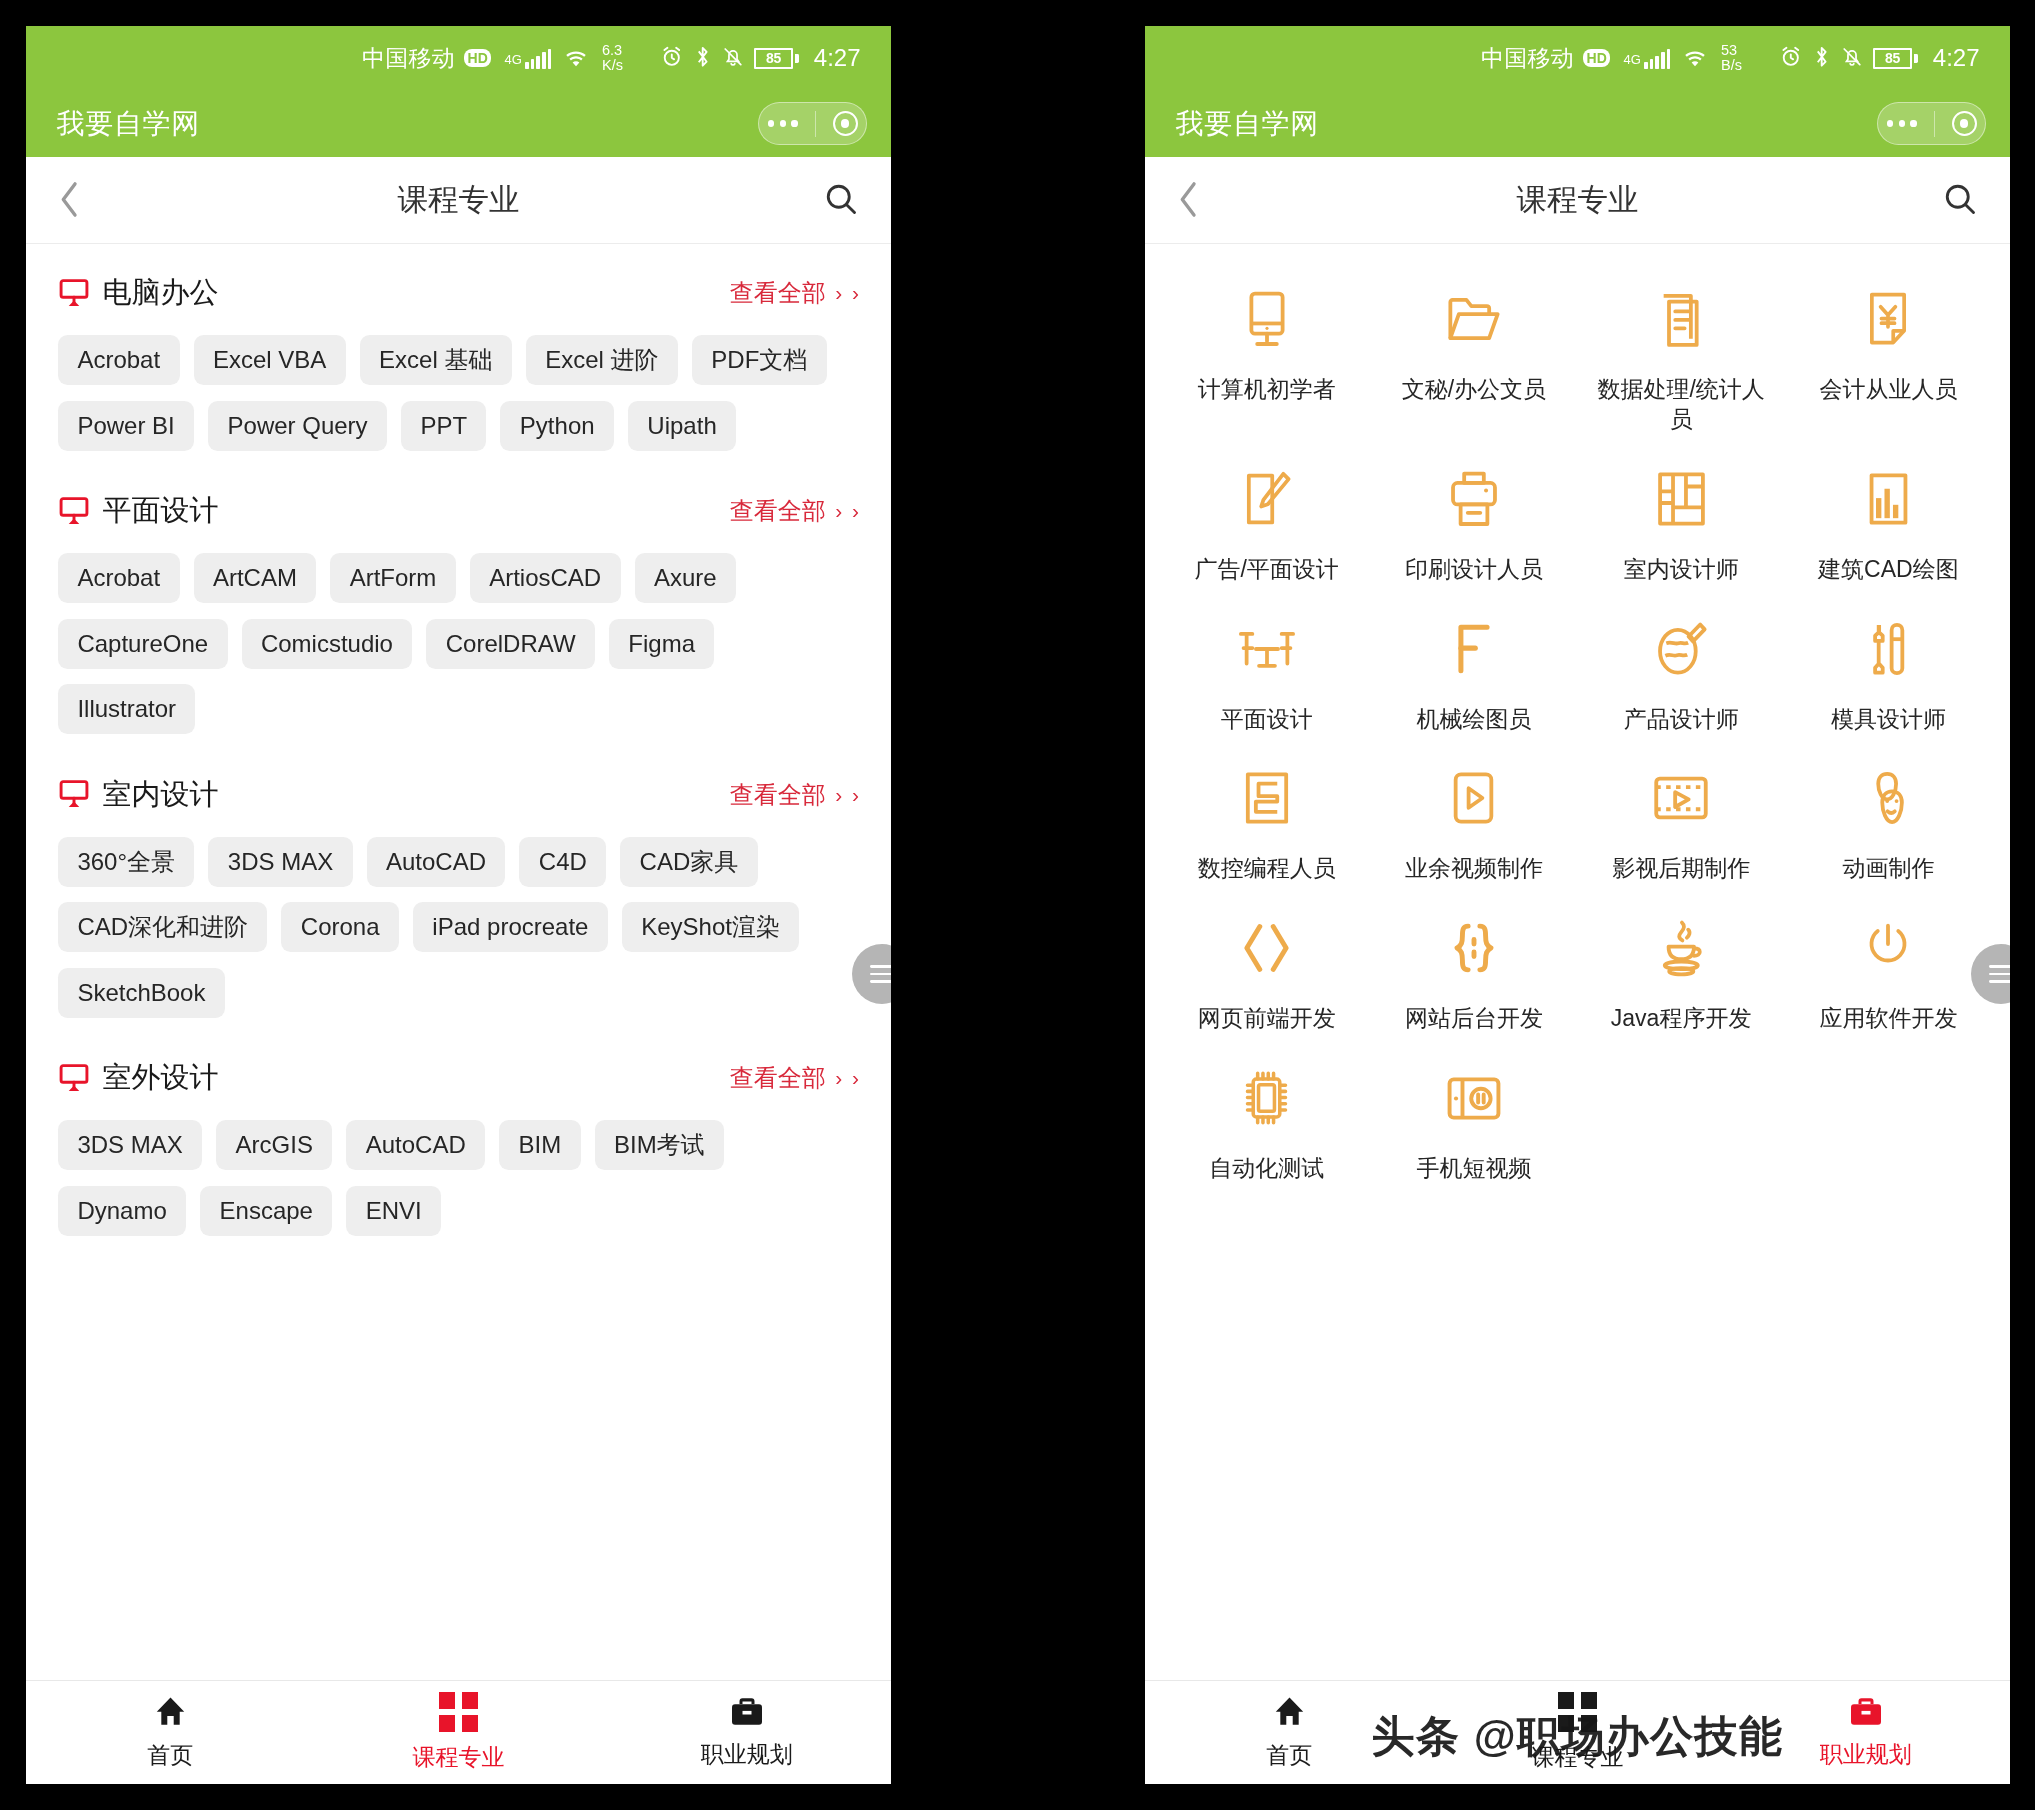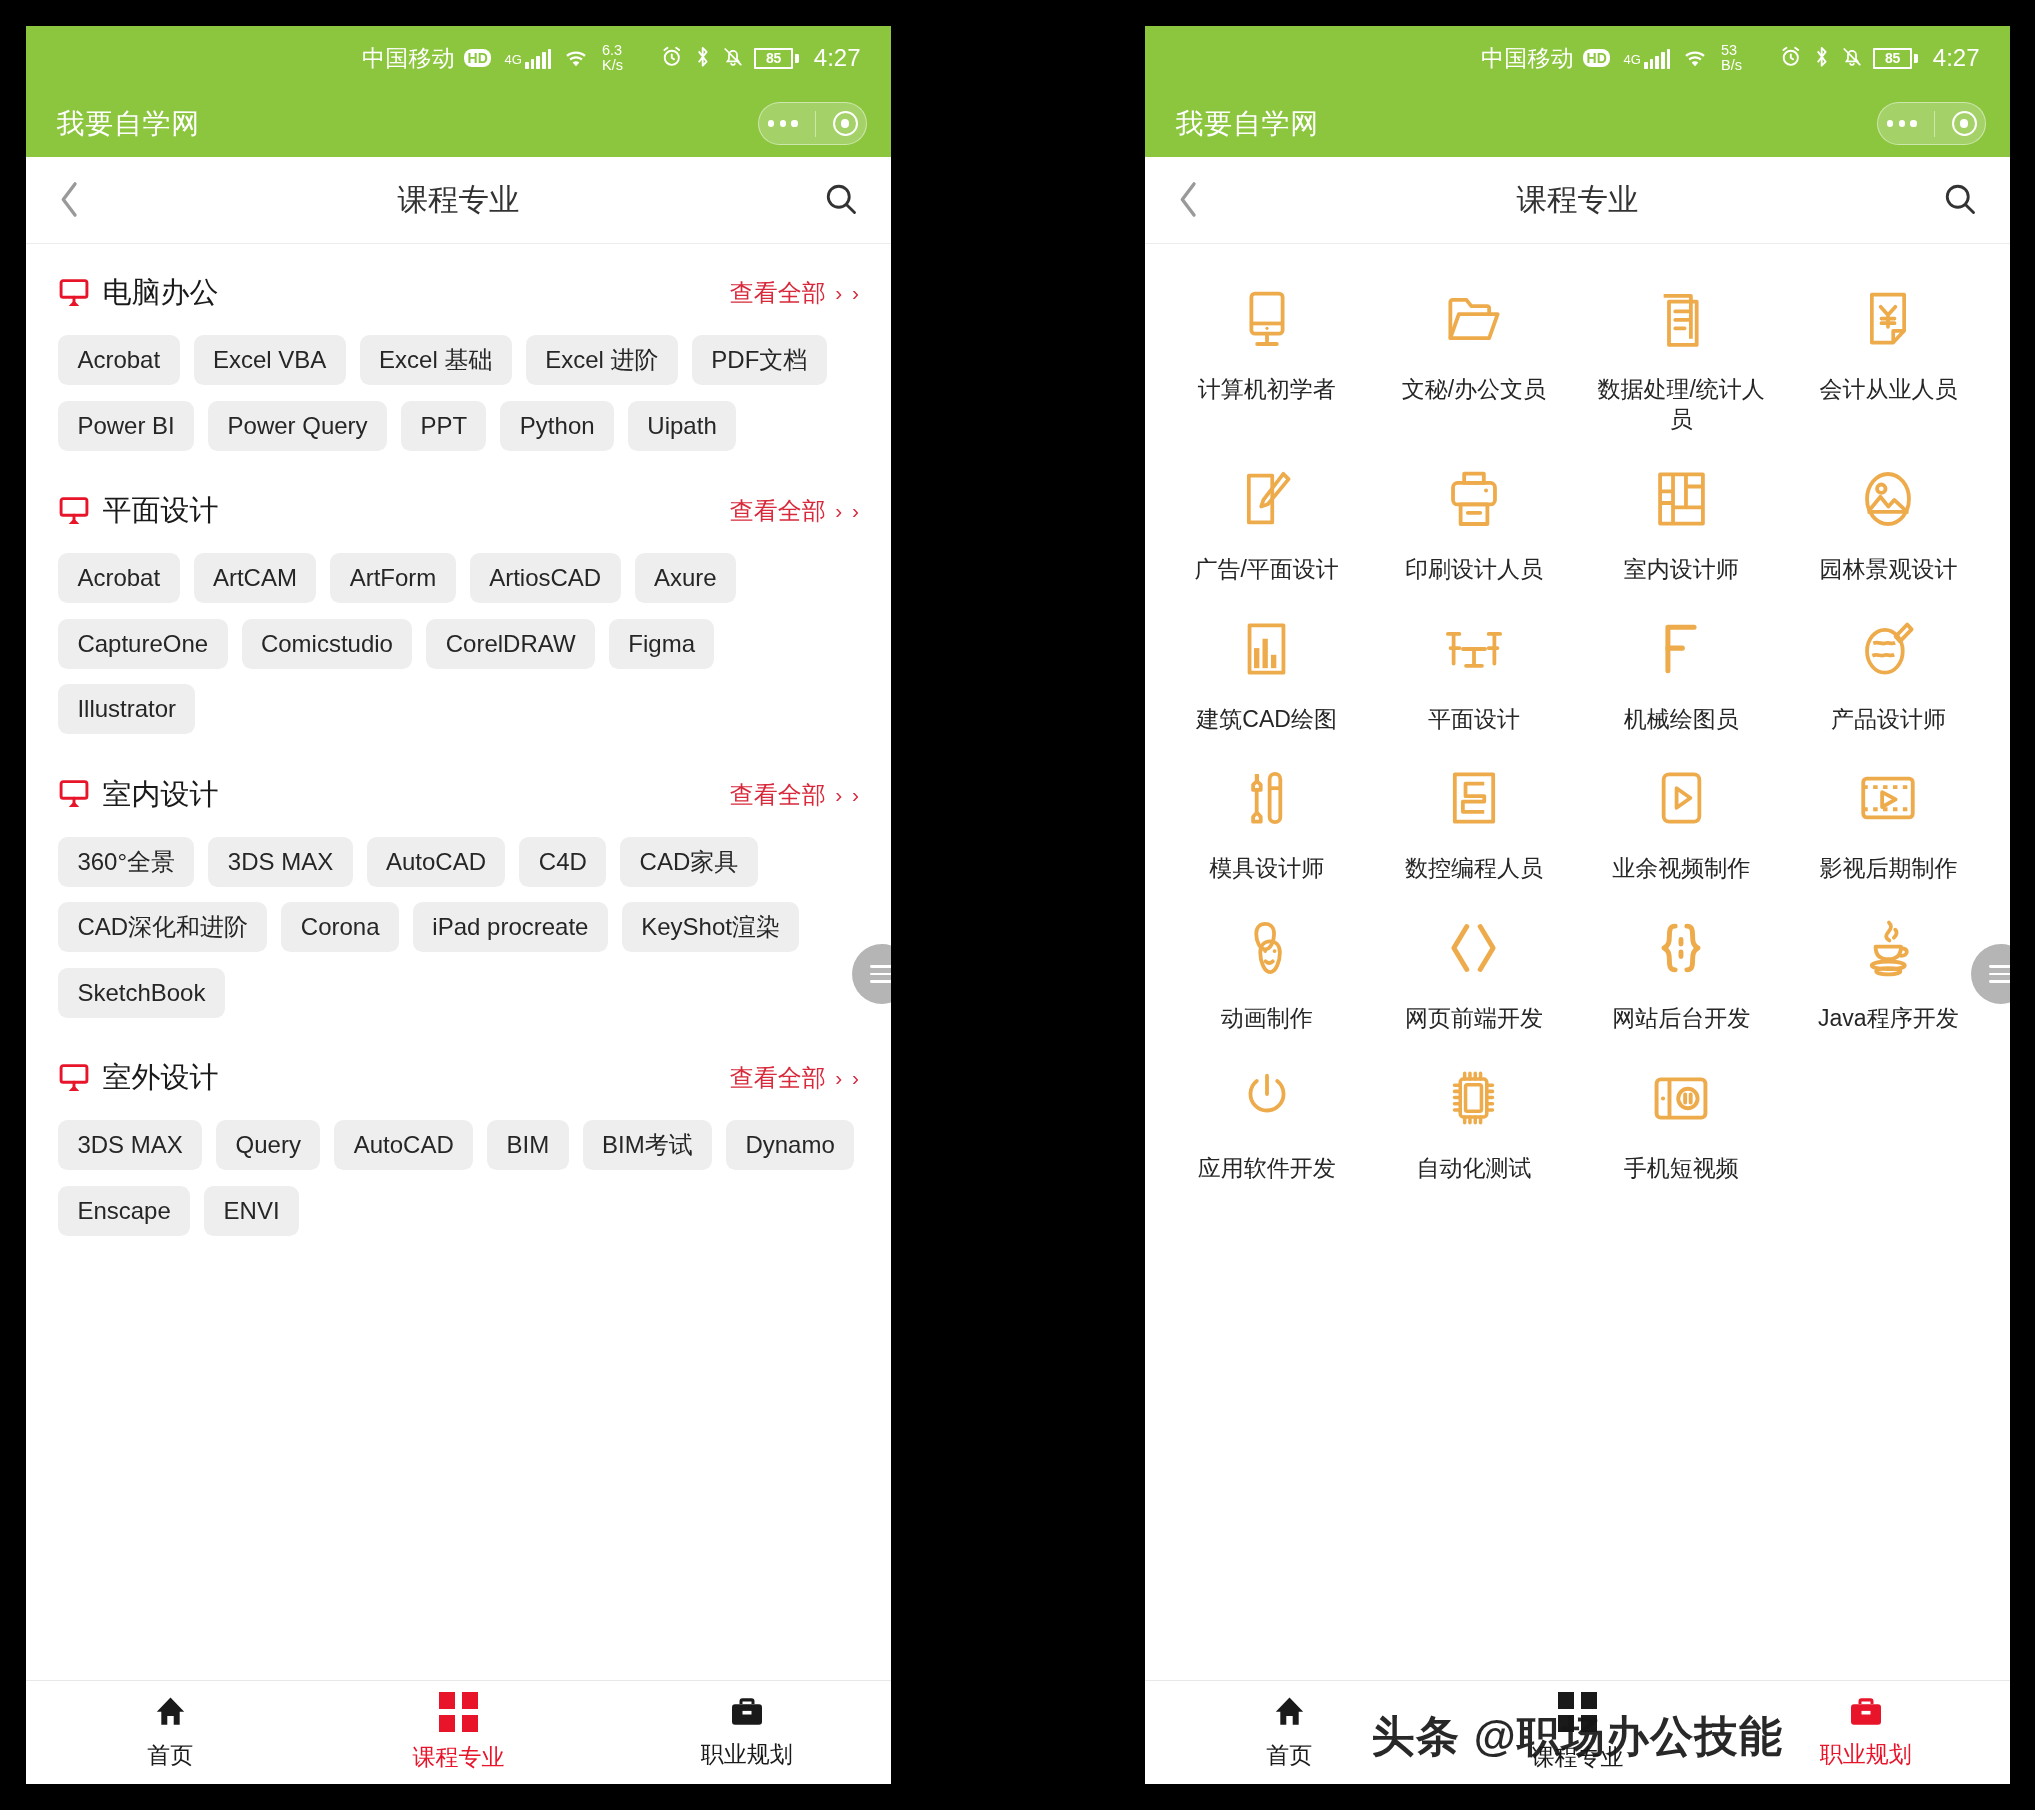--- a/index.html
+++ b/index.html
@@ -351,21 +351,21 @@
             <span class="sec-title">室外设计</span>
           </div>
           <div class="sec-more">
             <span>查看全部</span>
             <span class="ch">›</span>
             <span class="ch">›</span>
           </div>
         </div>
         <div class="tags">
           <span class="tag">3DS MAX</span>
-          <span class="tag">Query</span>
+          <span class="tag">ArcGIS</span>
           <span class="tag">AutoCAD</span>
           <span class="tag">BIM</span>
           <span class="tag">BIM考试</span>
           <span class="tag">Dynamo</span>
           <span class="tag">Enscape</span>
           <span class="tag">ENVI</span>
         </div>
       </div>
 
       <div class="float-handle">
@@ -560,31 +560,20 @@
         <div class="cell">
           <span class="ico">
             <svg width="55" height="58" viewBox="0 0 24 26" fill="none" stroke="#eeab4b" stroke-width="1.7" stroke-linejoin="round">
                 <rect x="2.4" y="2" width="19.2" height="22"></rect>
                 <path d="M2.4 9.6h5.8v5.2H2.4M8.2 2v7.6M14 2v5.4h7.6M14 7.4v9.4h7.6M8.2 14.8v9.2M14 16.8H8.2"></path>
               </svg>
           </span>
           <span class="lbl">室内设计师</span>
         </div>
 
-        <div class="cell">
-          <span class="ico">
-            <svg width="58" height="58" viewBox="0 0 26 26" fill="none" stroke="#eeab4b" stroke-width="1.7" stroke-linejoin="round">
-                <ellipse cx="13" cy="13" rx="9.4" ry="11.2"></ellipse>
-                <circle cx="10" cy="8.4" r="1.9"></circle>
-                <path d="M4.2 18.6 9.6 12l3.6 4.4 2.6-3 5.6 5.2"></path>
-                <path d="M3.8 18.8h18.4"></path>
-              </svg>
-          </span>
-          <span class="lbl">园林景观设计</span>
-        </div>
 
         <div class="cell">
           <span class="ico">
             <svg width="51" height="58" viewBox="0 0 22 26" fill="none" stroke="#eeab4b" stroke-width="1.7" stroke-linejoin="round">
                 <path d="M3.4 2.4h15.2v21.2H3.4z"></path>
                 <rect x="5.4" y="12.6" width="2.4" height="9" fill="#eeab4b" stroke="none"></rect>
                 <rect x="9.2" y="8.4" width="2.4" height="13.2" fill="#eeab4b" stroke="none"></rect>
                 <rect x="13" y="15.6" width="2.4" height="6" fill="#eeab4b" stroke="none"></rect>
               </svg>
           </span>

